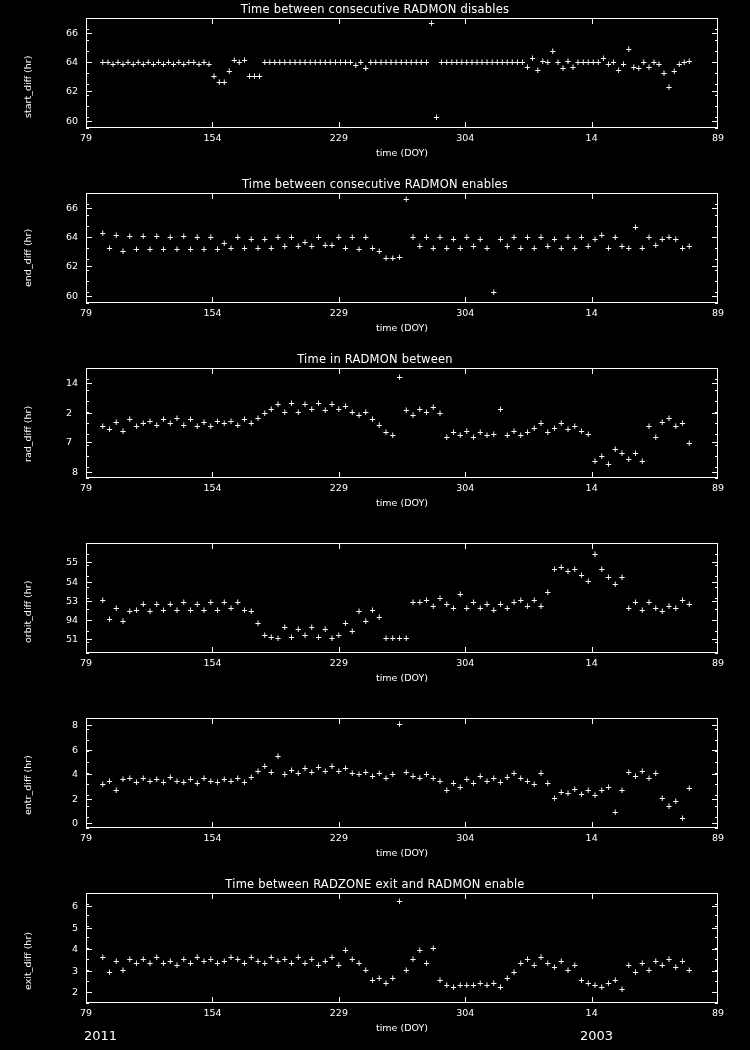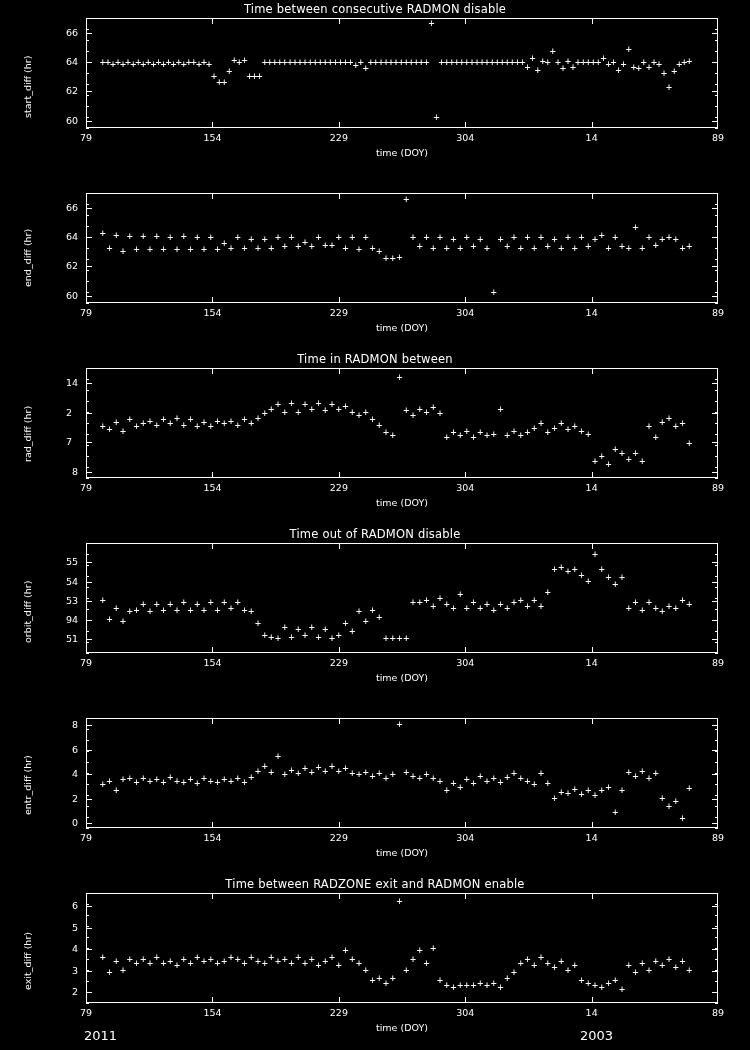--- a/index.html
+++ b/index.html
@@ -14,21 +14,21 @@
   .ticklabel{position:absolute;font-size:9.5px;color:#fff;white-space:nowrap;}
   .pt{position:absolute;color:#fff;font-size:10px;line-height:10px;width:9px;height:10px;text-align:center;font-family:"DejaVu Sans Mono",monospace;}
   .yearlabel{position:absolute;font-size:13px;color:#fff;}
 </style>
 </head>
 <body>
 
 <div class="page">
   <div id="panels">
       <div class="panel">
-        <div class="title">Time between consecutive RADMON disable</div>
+        <div class="title">Time between consecutive RADMON disables</div>
         <div class="plotbox" style="left: 86px; top: 18px; width: 632px; height: 110px;"></div>
         <div class="tick" style="left: 86px; top: 120.667px; width: 6px; height: 1px;"></div>
         <div class="tick" style="left: 712px; top: 120.667px; width: 6px; height: 1px;"></div>
         <div class="ticklabel" style="left: 66px; top: 114.667px;">60</div>
         <div class="tick" style="left: 86px; top: 91.3333px; width: 6px; height: 1px;"></div>
         <div class="tick" style="left: 712px; top: 91.3333px; width: 6px; height: 1px;"></div>
         <div class="ticklabel" style="left: 66px; top: 85.3333px;">62</div>
         <div class="tick" style="left: 86px; top: 62px; width: 6px; height: 1px;"></div>
         <div class="tick" style="left: 712px; top: 62px; width: 6px; height: 1px;"></div>
         <div class="ticklabel" style="left: 66px; top: 56px;">64</div>
@@ -189,20 +189,21 @@
         <div class="pt" style="left: 649.457px; top: 58.4667px;">+</div>
         <div class="pt" style="left: 654.513px; top: 59.9333px;">+</div>
         <div class="pt" style="left: 659.569px; top: 68.7333px;">+</div>
         <div class="pt" style="left: 664.625px; top: 83.4px;">+</div>
         <div class="pt" style="left: 669.681px; top: 67.2667px;">+</div>
         <div class="pt" style="left: 674.737px; top: 59.9333px;">+</div>
         <div class="pt" style="left: 679.793px; top: 58.4667px;">+</div>
         <div class="pt" style="left: 684.849px; top: 57px;">+</div>
       </div>
       <div class="panel">
+        <div class="title">Time between consecutive RADMON enables</div>
         <div class="plotbox" style="left: 86px; top: 18px; width: 632px; height: 110px;"></div>
         <div class="tick" style="left: 86px; top: 120.667px; width: 6px; height: 1px;"></div>
         <div class="tick" style="left: 712px; top: 120.667px; width: 6px; height: 1px;"></div>
         <div class="ticklabel" style="left: 66px; top: 114.667px;">60</div>
         <div class="tick" style="left: 86px; top: 91.3333px; width: 6px; height: 1px;"></div>
         <div class="tick" style="left: 712px; top: 91.3333px; width: 6px; height: 1px;"></div>
         <div class="ticklabel" style="left: 66px; top: 85.3333px;">62</div>
         <div class="tick" style="left: 86px; top: 62px; width: 6px; height: 1px;"></div>
         <div class="tick" style="left: 712px; top: 62px; width: 6px; height: 1px;"></div>
         <div class="ticklabel" style="left: 66px; top: 56px;">64</div>
@@ -480,21 +481,20 @@
         <div class="pt" style="left: 637.66px; top: 106.649px;">+</div>
         <div class="pt" style="left: 644.401px; top: 72.4595px;">+</div>
         <div class="pt" style="left: 651.143px; top: 82.8649px;">+</div>
         <div class="pt" style="left: 657.884px; top: 68px;">+</div>
         <div class="pt" style="left: 664.625px; top: 63.5405px;">+</div>
         <div class="pt" style="left: 671.367px; top: 72.4595px;">+</div>
         <div class="pt" style="left: 678.108px; top: 69.4865px;">+</div>
         <div class="pt" style="left: 684.849px; top: 88.8108px;">+</div>
       </div>
       <div class="panel">
-        <div class="title">Time out of RADMON disable</div>
         <div class="plotbox" style="left: 86px; top: 18px; width: 632px; height: 110px;"></div>
         <div class="tick" style="left: 86px; top: 114.491px; width: 6px; height: 1px;"></div>
         <div class="tick" style="left: 712px; top: 114.491px; width: 6px; height: 1px;"></div>
         <div class="ticklabel" style="left: 66px; top: 108.491px;">51</div>
         <div class="tick" style="left: 86px; top: 95.193px; width: 6px; height: 1px;"></div>
         <div class="tick" style="left: 712px; top: 95.193px; width: 6px; height: 1px;"></div>
         <div class="ticklabel" style="left: 66px; top: 89.193px;">94</div>
         <div class="tick" style="left: 86px; top: 75.8947px; width: 6px; height: 1px;"></div>
         <div class="tick" style="left: 712px; top: 75.8947px; width: 6px; height: 1px;"></div>
         <div class="ticklabel" style="left: 66px; top: 69.8947px;">53</div>

